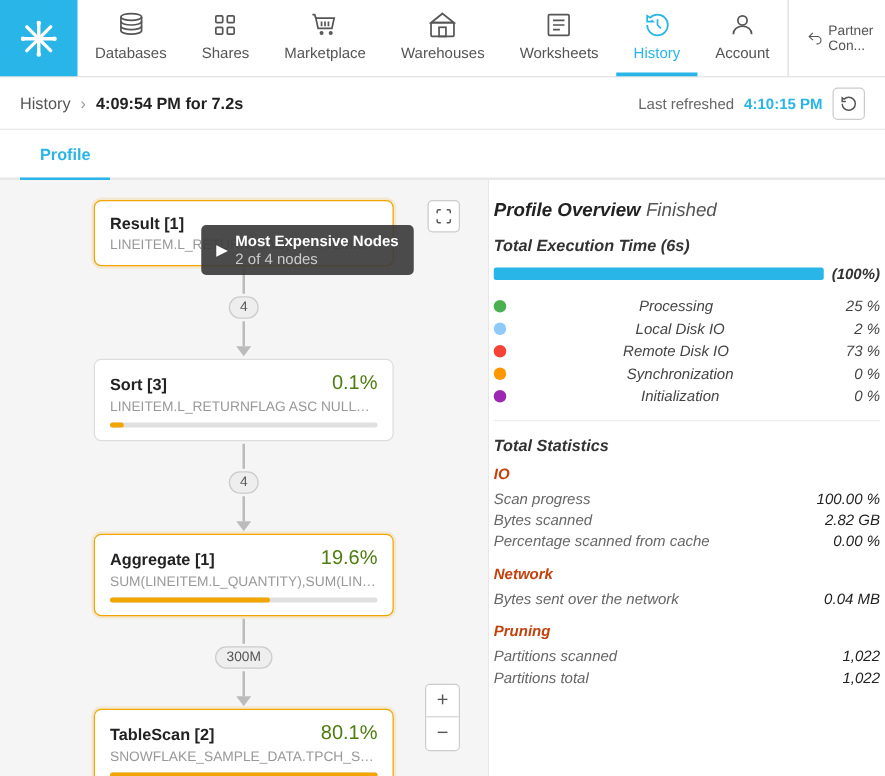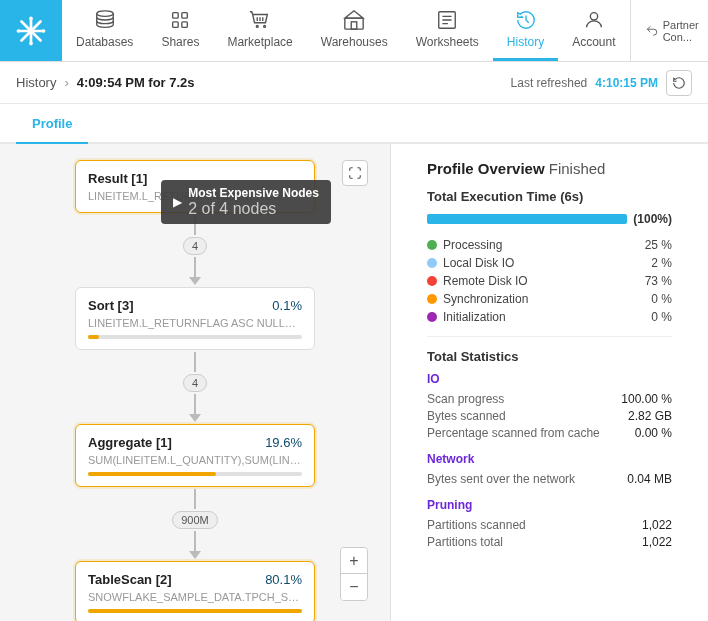--- a/index.html
+++ b/index.html
@@ -63,21 +63,21 @@
     .left-panel {
       width: 390px; flex-shrink: 0; background: #f5f5f5; overflow-y: auto; position: relative;
       padding: 16px 16px 16px 16px;
     }
     .plan-node {
       background: #fff; border: 1px solid #ddd; border-radius: 6px;
       padding: 10px 12px; margin: 0 auto; width: 240px; position: relative;
     }
     .plan-node-header { display: flex; justify-content: space-between; align-items: center; margin-bottom: 4px; }
     .plan-node-title { font-weight: 600; font-size: 13px; color: #222; }
-    .plan-node-pct { font-size: 13px; color: #0c4a6e; }
+    .plan-node-pct { font-size: 16px; color: #4d7c0f; }
     .plan-node-sub { font-size: 11px; color: #999; white-space: nowrap; overflow: hidden; text-overflow: ellipsis; }
     .plan-node-bar { height: 4px; border-radius: 2px; margin-top: 6px; background: #e0e0e0; }
     .plan-node-bar-fill { height: 100%; border-radius: 2px; }
 
     .connector {
       display: flex; flex-direction: column; align-items: center; margin: 2px 0;
     }
     .connector-line { width: 2px; height: 20px; background: #bbb; }
     .connector-badge {
       background: #eee; border: 1px solid #ccc; border-radius: 10px;
@@ -107,41 +107,42 @@
     .zoom-btn:last-child { border-bottom: none; }
     .fullscreen-btn {
       position: absolute; right: 22px; top: 16px;
       width: 26px; height: 26px; background: #fff; border: 1px solid #ccc; border-radius: 4px;
       cursor: pointer; display: flex; align-items: center; justify-content: center;
     }
 
     
     .right-panel {
       flex: 1; background: #fff; border-left: 1px solid #e0e0e0; overflow-y: auto;
-      padding: 16px 36px;
+      padding: 16px 4px;
+      font-style: italic;
     }
     .profile-title { font-size: 15px; font-weight: 600; color: #222; margin-bottom: 12px; }
     .profile-title span { font-weight: 400; color: #555; }
 
     .section-header { font-size: 13px; font-weight: 600; color: #333; margin-bottom: 8px; }
 
     .exec-time-bar-container { margin-bottom: 12px; }
     .exec-bar-row { display: flex; align-items: center; gap: 6px; margin-bottom: 4px; }
     .exec-bar { height: 10px; background: #29b5e8; border-radius: 2px; flex: 1; }
     .exec-bar-pct { font-size: 12px; color: #333; font-weight: 600; white-space: nowrap; }
 
-    .legend-item { display: flex; align-items: center; gap: 6px; margin-bottom: 4px; font-size: 12px; }
+    .legend-item { display: flex; align-items: center; gap: 6px; margin-bottom: 4px; font-size: 12px; text-align: center; }
     .legend-dot { width: 10px; height: 10px; border-radius: 50%; flex-shrink: 0; }
     .legend-label { flex: 1; color: #444; }
     .legend-value { color: #444; }
 
     .divider { height: 1px; background: #eee; margin: 12px 0; }
 
     .stats-section { margin-bottom: 12px; }
-    .stats-label { font-size: 12px; font-weight: 600; color: #6d28d9; margin-bottom: 6px; }
+    .stats-label { font-size: 12px; font-weight: 600; color: #c2410c; margin-bottom: 6px; }
     .stats-row { display: flex; justify-content: space-between; font-size: 12px; color: #444; margin-bottom: 3px; }
     .stats-row-label { color: #666; }
     .stats-row-value { font-weight: 500; color: #222; }
 
     .node-highlight { border-color: #f0a500 !important; box-shadow: 0 0 0 2px rgba(240,165,0,0.2); }
   </style>
 </head>
 <body>
 
 <div class="top-nav">
@@ -269,21 +270,21 @@
         <div class="plan-node-header">
           <span class="plan-node-title">Result [1]</span>
         </div>
         <div class="plan-node-sub">LINEITEM.L_RETURNFLAG,LINEITEM.L_LIN...</div>
       </div>
 
       <div class="tooltip-box">
         <span>▶</span>
         <div>
           <div style="font-weight:600; font-size:12px;">Most Expensive Nodes</div>
-          <div style="font-size:16px; color:#ccc;">2 of 4 nodes</div>
+          <div style="font-size:12px; color:#ccc;">2 of 4 nodes</div>
         </div>
       </div>
     </div>
 
     <div class="connector">
       <div class="connector-line"></div>
       <div class="connector-badge">4</div>
       <div class="connector-line"></div>
       <div class="connector-arrow"></div>
     </div>
@@ -316,21 +317,21 @@
         </div>
         <div class="plan-node-sub">SUM(LINEITEM.L_QUANTITY),SUM(LINEIT...</div>
         <div class="plan-node-bar">
           <div class="plan-node-bar-fill" style="width:60%; background:#f0a500;"></div>
         </div>
       </div>
     </div>
 
     <div class="connector">
       <div class="connector-line"></div>
-      <div class="connector-badge">900M</div>
+      <div class="connector-badge">300M</div>
       <div class="connector-line"></div>
       <div class="connector-arrow"></div>
     </div>
 
     <div style="display:flex; justify-content:center;">
       <div class="plan-node node-highlight" style="border-color:#f0a500; box-shadow: 0 0 0 2px rgba(240,165,0,0.15);">
         <div class="plan-node-header">
           <span class="plan-node-title">TableScan [2]</span>
           <span class="plan-node-pct">80.1%</span>
         </div>

